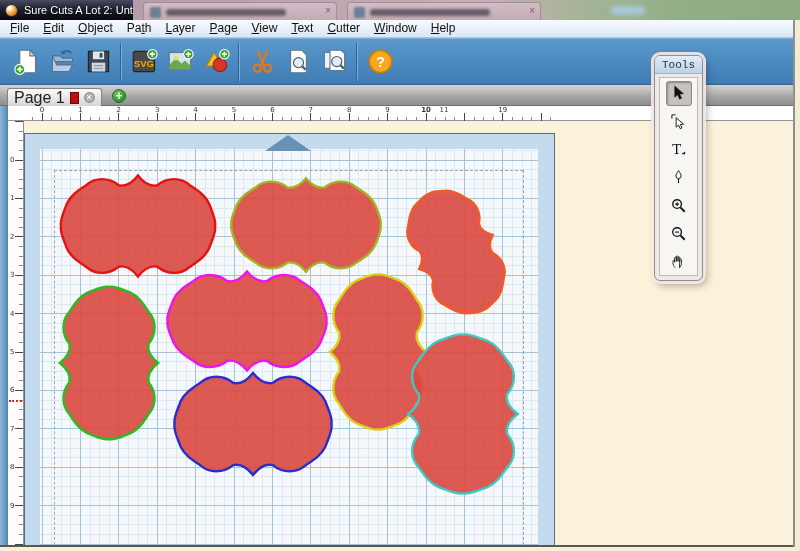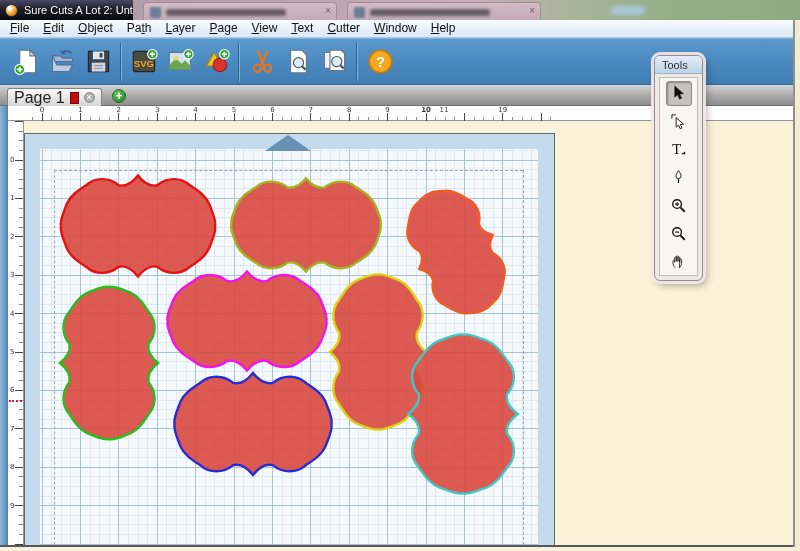--- a/index.html
+++ b/index.html
@@ -109,21 +109,21 @@
   .below-strip{position:absolute;left:0;top:547px;width:800px;height:4px;background:#f8f1da;}
   .win-right{position:absolute;left:793px;top:20px;width:2px;height:527px;background:#8f8f8f;}
   .right-strip{position:absolute;left:795px;top:20px;width:5px;height:531px;background:#f3ecd3;}
 
   
   .tools-palette{position:absolute;left:654px;top:55px;width:49px;height:226px;
     background:#efe9e4;border:1px solid #8f8f8f;border-radius:6px;
     box-shadow:0 0 0 3px rgba(246,233,232,.9),3px 4px 8px rgba(0,0,0,.35);}
   .tools-header{height:18px;line-height:18px;font-size:11px;color:#333;padding-left:7px;
     background:linear-gradient(#e2edf8,#bcd2e8);border-radius:5px 5px 0 0;
-    border-bottom:1px solid #9fb4c8;}
+    border-bottom:1px solid #9fb4c8;font-family:Liberation Mono, monospace;}
   .tools-body{position:absolute;left:4px;right:4px;top:21px;bottom:4px;background:#f8f6f3;
     border:1px solid #c0bcb8;display:flex;flex-direction:column;align-items:center;
     padding-top:3px;gap:3px;}
   .tool{width:26px;height:25px;display:flex;align-items:center;justify-content:center;border-radius:3px;}
   .tool svg{width:17px;height:17px;}
   .tool.active{background:#c7c2bd;border:1px solid #8f8a86;box-shadow:inset 1px 1px 2px rgba(0,0,0,.3);}
 </style>
 </head>
 <body>
 

